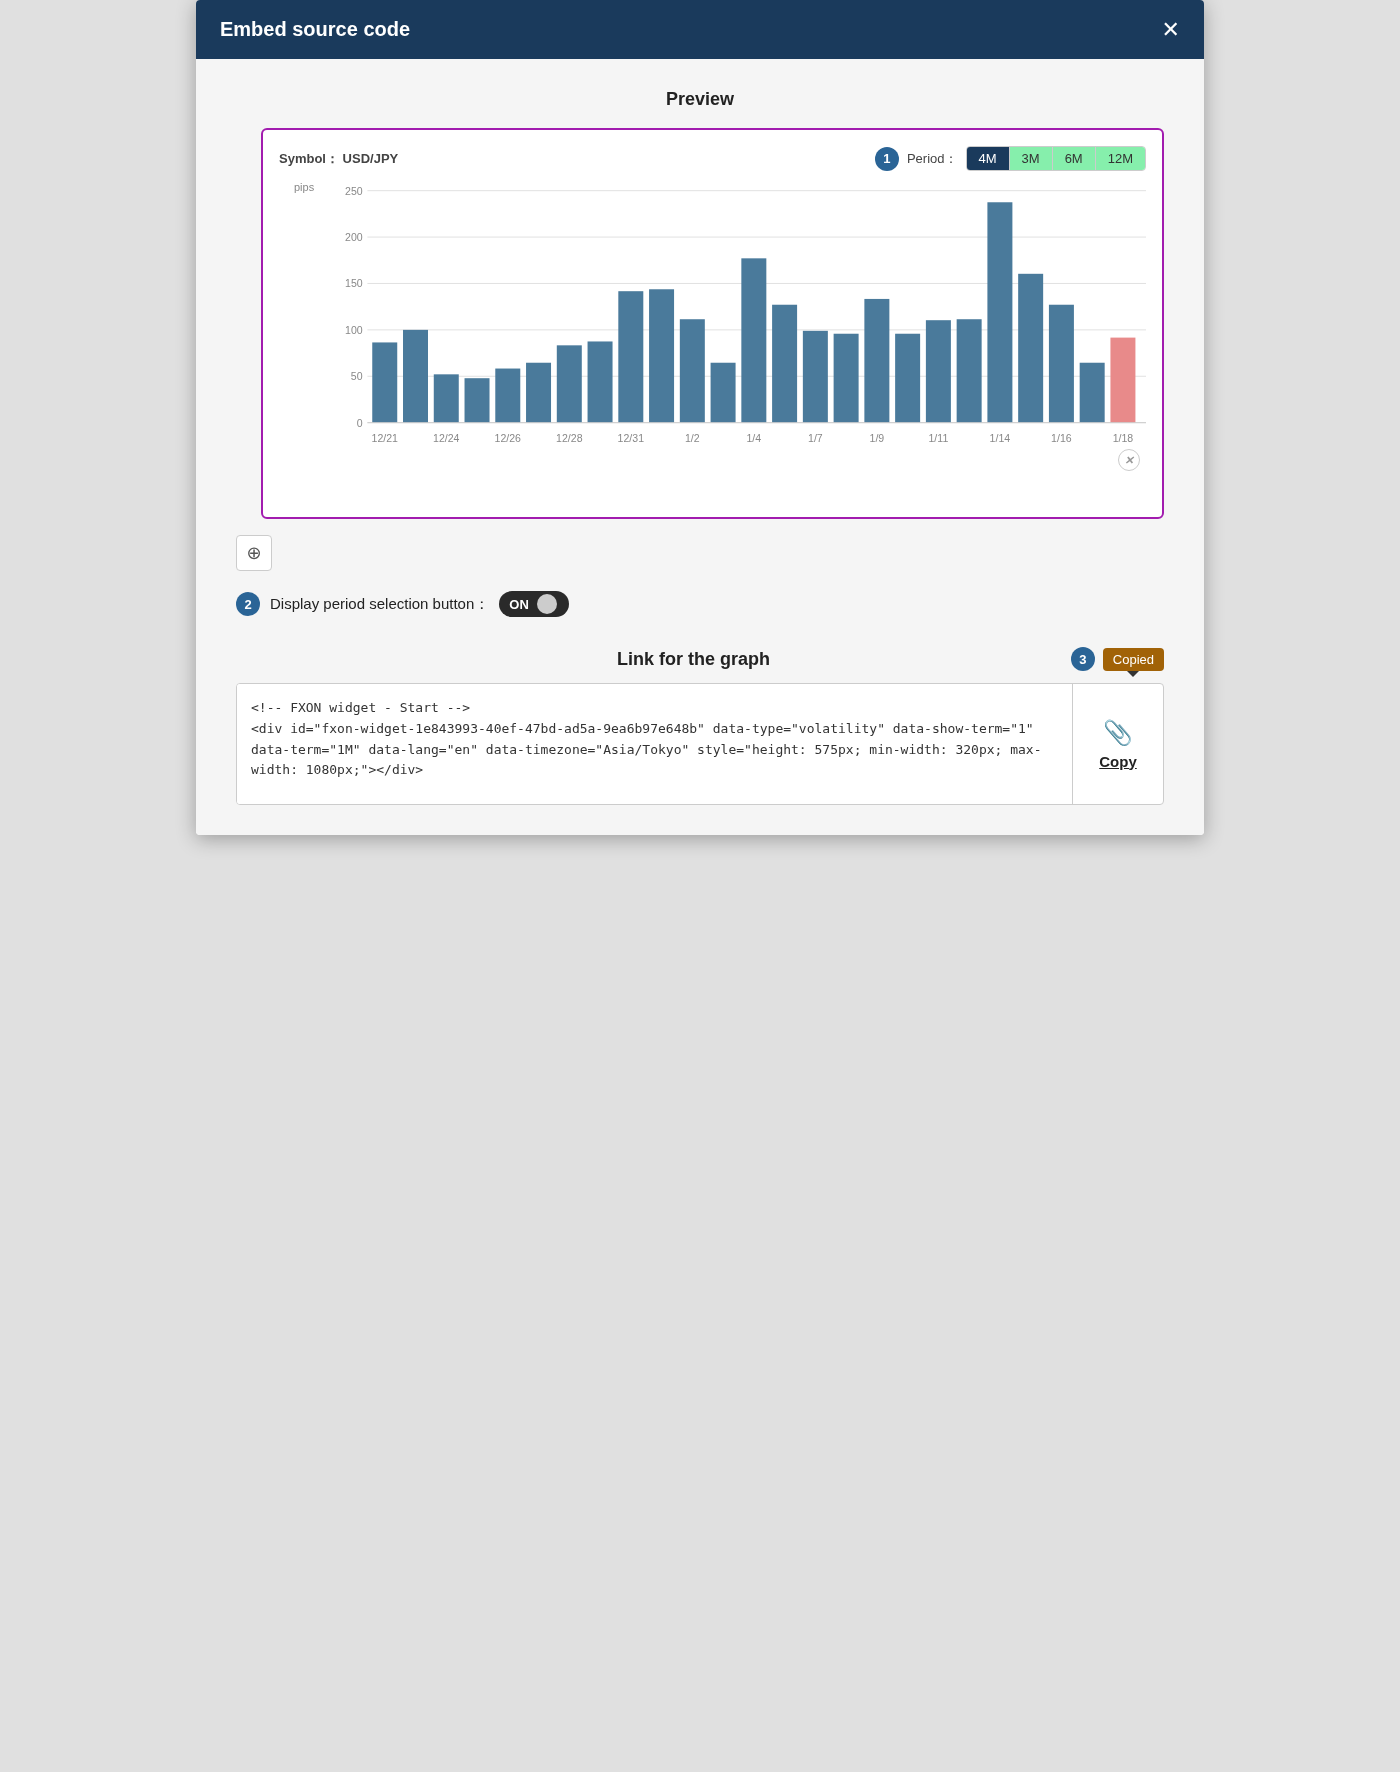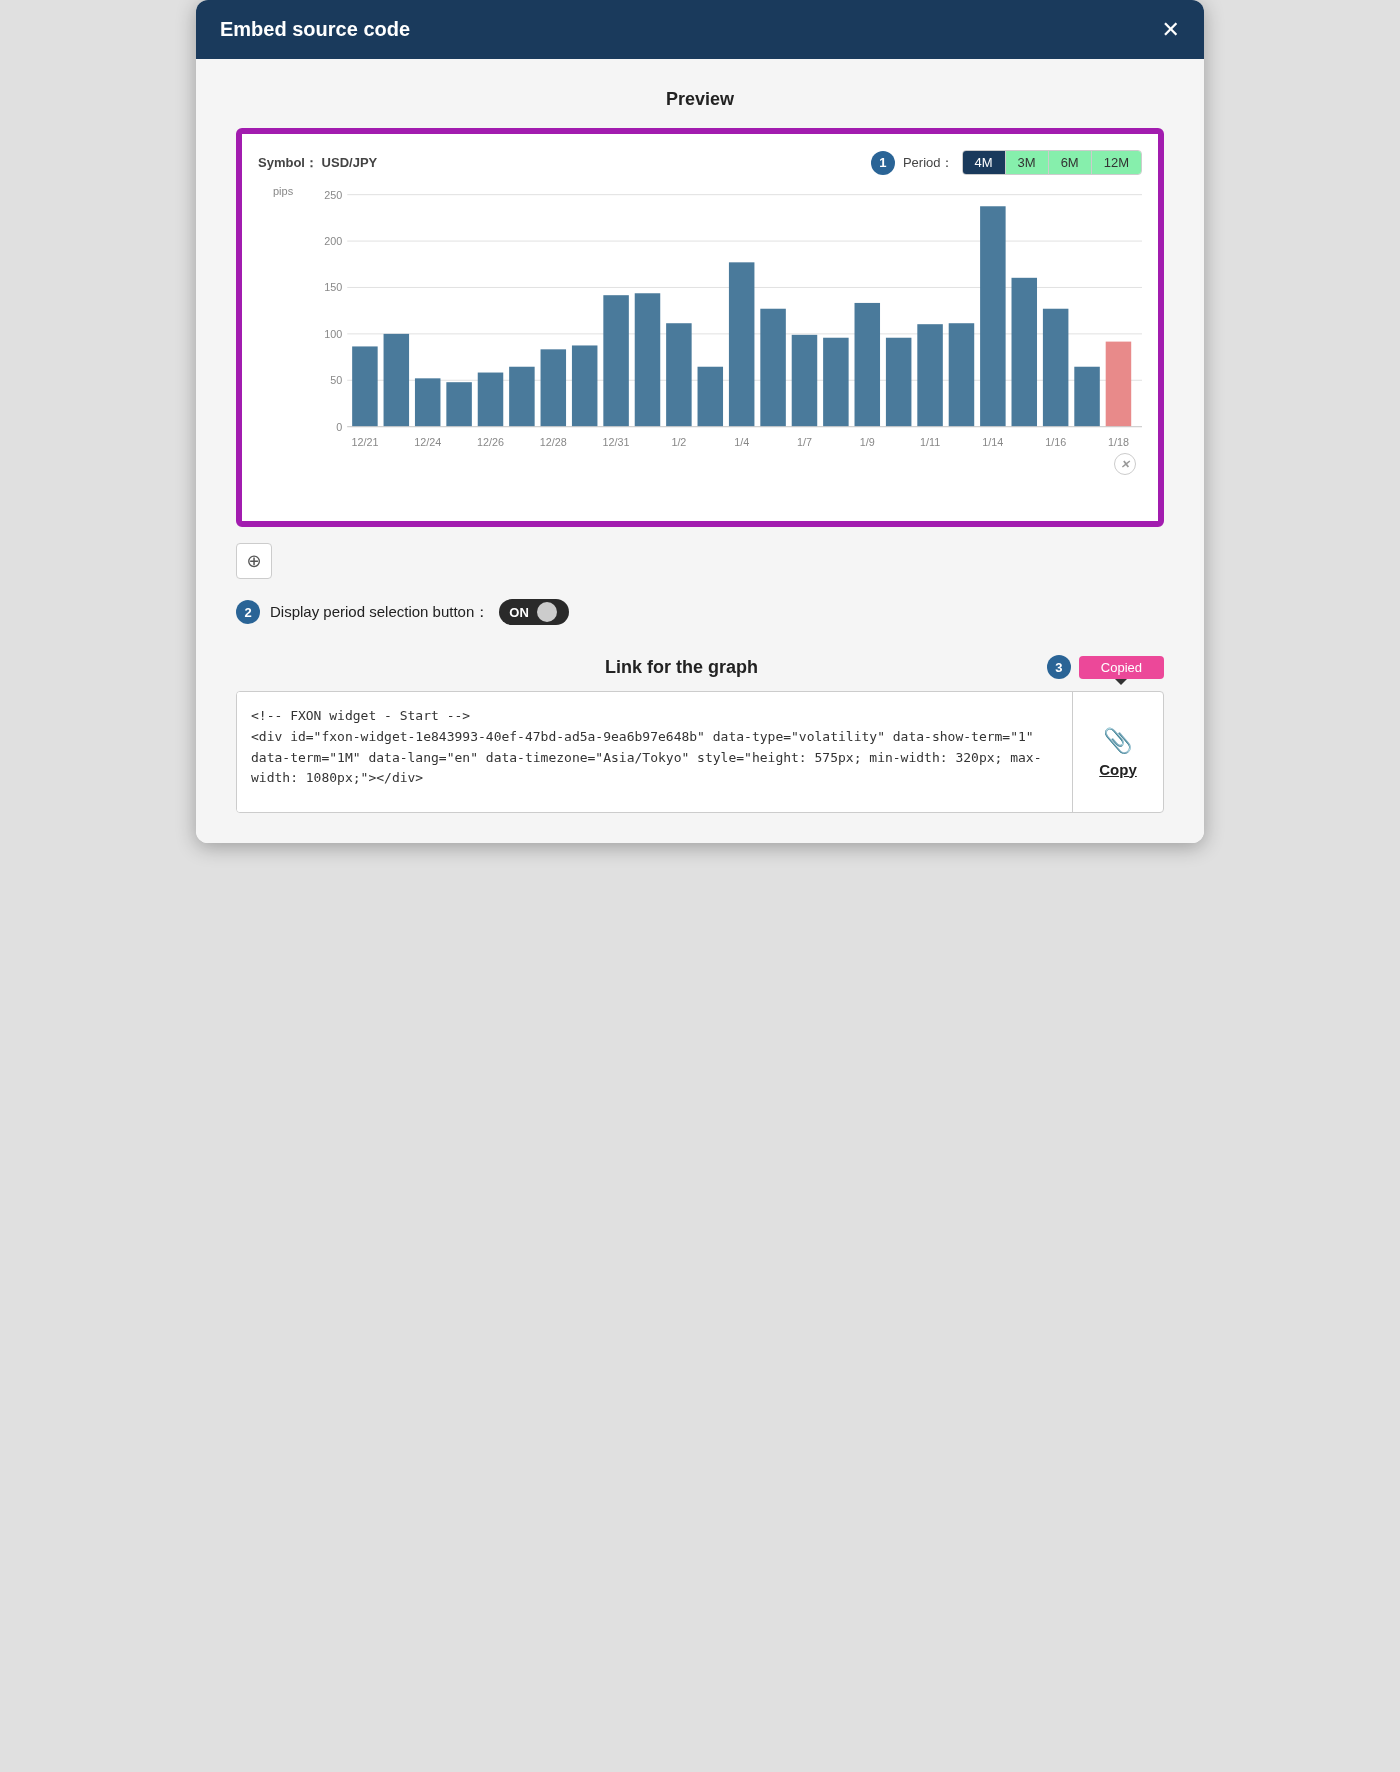--- a/index.html
+++ b/index.html
@@ -8,21 +8,21 @@
       background: #e0e0e0;
       display: flex;
       justify-content: center;
       align-items: flex-start;
       min-height: 100vh;
       padding: 0;
     }
     .modal {
       width: 1008px;
       background: #fff;
-      border-radius: 12px;
+      border-radius: 4px;
       overflow: hidden;
       box-shadow: 0 4px 20px rgba(0,0,0,0.3);
     }
     .modal-header {
       background: #1a3a5c;
       color: #fff;
       display: flex;
       justify-content: space-between;
       align-items: center;
       padding: 18px 24px;
@@ -46,24 +46,25 @@
     .section-title {
       text-align: center;
       font-size: 18px;
       font-weight: 700;
       margin-bottom: 18px;
       color: #222;
     }
     
     .preview-container {
       background: #fff;
-      border: 6px solid #a21caf;
+      border: 2px solid #a21caf;
       border-radius: 6px;
       padding: 16px;
       margin-bottom: 16px;
+      margin-left: 25px;
     }
     .chart-header {
       display: flex;
       justify-content: space-between;
       align-items: center;
       margin-bottom: 10px;
     }
     .symbol-label {
       font-size: 13px;
       color: #444;
@@ -214,24 +215,24 @@
       font-size: 18px;
       font-weight: 700;
       color: #222;
     }
     .link-section-badge-wrap {
       display: flex;
       align-items: center;
       gap: 4px;
     }
     .copied-badge {
-      background: #ec4899;
-      color: #fff;
-      font-size: 13px;
-      padding: 4px 22px;
+      background: #a16207;
+      color: #fff;
+      font-size: 13px;
+      padding: 4px 10px;
       border-radius: 4px;
       position: relative;
     }
     .copied-badge::after {
       content: '';
       position: absolute;
       bottom: -6px;
       left: 50%;
       transform: translateX(-50%);
       border: 6px solid transparent;

